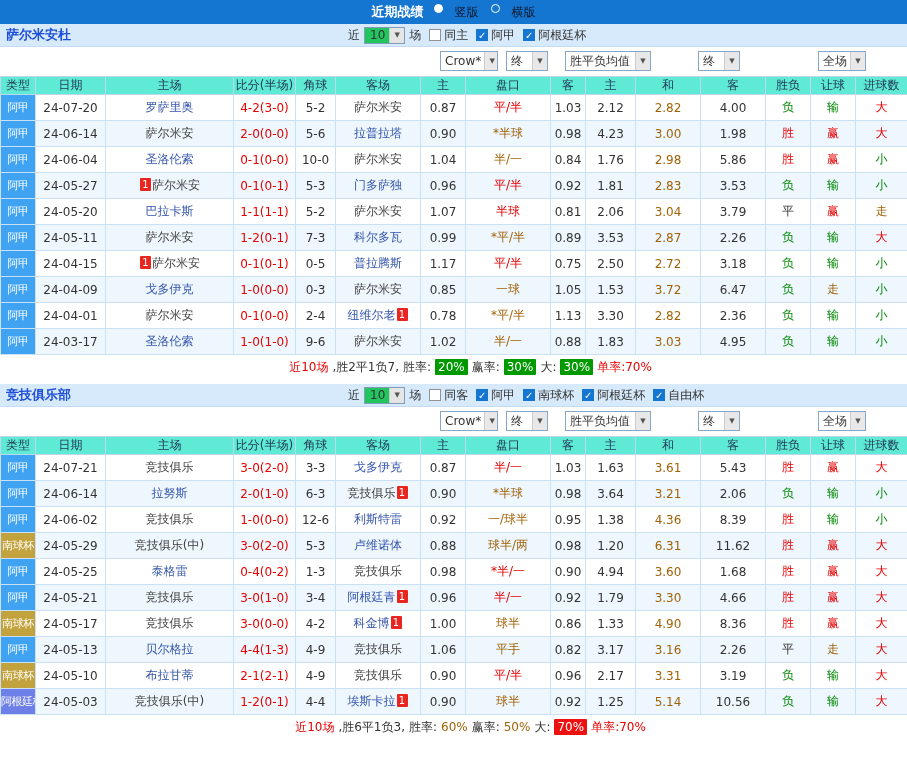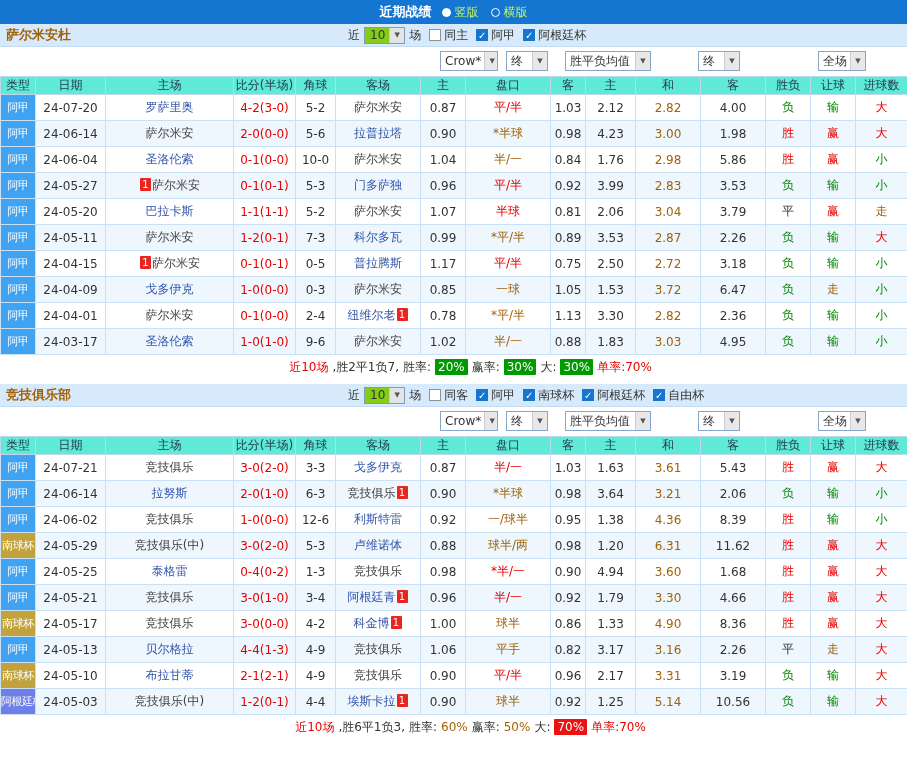--- a/index.html
+++ b/index.html
@@ -6,29 +6,29 @@
   html,body { margin:0; padding:0; }
   body {
     width:907px; background:#fff;
     font-family:"DejaVu Sans","Liberation Sans",sans-serif;
     font-size:12px; color:#333;
   }
   
   .topbar { height:24px; background:#1576D2; display:flex; align-items:center; justify-content:center; gap:10px; }
   .topbar-title { color:#fff; font-weight:bold; font-size:13px; }
   .radio-group { display:flex; align-items:center; gap:12px; }
-  .radio-item { display:inline-flex; align-items:center; gap:4px; color:#bef264; cursor:pointer; }
+  .radio-item { display:inline-flex; gap:12px; color:#0f172a; cursor:pointer; }
   .radio { width:9px; height:9px; border:1px solid #fff; border-radius:50%; display:inline-block; }
   .radio.sel { background:#fff; }
   
   .section + .section { margin-top:5px; }
   .section-bar { height:23px; background:#D7EAFB; position:relative; display:flex; align-items:center; border-bottom:1px solid #C3DCF3; }
-  .section-title { font-weight:bold; color:#a16207; margin-left:6px; font-size:13px; }
+  .section-title { font-weight:bold; color:#1d4ed8; margin-left:6px; font-size:13px; }
   .filters { position:absolute; left:348px; top:0; height:100%; display:flex; align-items:center; gap:4px; white-space:nowrap; }
-  .numbox { display:inline-flex; align-items:center; height:17px; border:1px solid #7F9DB9; background:#84cc16; padding-left:5px; cursor:pointer; }
+  .numbox { display:inline-flex; align-items:center; height:17px; border:1px solid #7F9DB9; background:#22c55e; padding-left:5px; cursor:pointer; }
   .arrowbox { width:15px; height:15px; margin-left:4px; background:#E4E4E4; border-left:1px solid #CCC; font-size:7px; display:inline-flex; align-items:center; justify-content:center; color:#555; }
   .cb-item { display:inline-flex; align-items:center; gap:3px; cursor:pointer; margin-left:4px; }
   .cb { width:12px; height:12px; border:1px solid #919191; background:#fff; font-size:10px; line-height:11px; text-align:center; color:#fff; flex:none; }
   .cb.on { background:#1576D2; border-color:#1576D2; }
   
   .dropdown-row { height:29px; position:relative; background:#fff; }
   .dd { position:absolute; top:4px; height:20px; border:1px solid #86A7C8; background:#fff; display:inline-flex; align-items:center; justify-content:space-between; padding-left:4px; cursor:pointer; white-space:nowrap; overflow:hidden; }
   .dd-label { font-size:12px; }
   .dd-arrow { width:15px; height:18px; background:#E8E8E8; border-left:1px solid #CCC; font-size:7px; color:#555; display:inline-flex; align-items:center; justify-content:center; flex:none; margin-left:3px; }
   
@@ -205,21 +205,21 @@
         <tr class="alt">
           <td class="league" style="background: rgb(63, 163, 242);">阿甲</td>
           <td>24-05-27</td>
           <td><span class="b1">1</span><span class="team-sub">萨尔米安</span></td>
           <td class="c-red">0-1(0-1)</td>
           <td>5-3</td>
           <td><span class="team-reg">门多萨独</span></td>
           <td>0.96</td>
           <td class="c-red">平/半</td>
           <td>0.92</td>
-          <td>3.99</td>
+          <td>1.81</td>
           <td class="c-blue">2.83</td>
           <td>3.53</td>
           <td class="c-green">负</td>
           <td class="c-green">输</td>
           <td class="c-green">小</td>
         </tr>
         <tr>
           <td class="league" style="background: rgb(63, 163, 242);">阿甲</td>
           <td>24-05-20</td>
           <td><span class="team-reg">巴拉卡斯</span></td>

